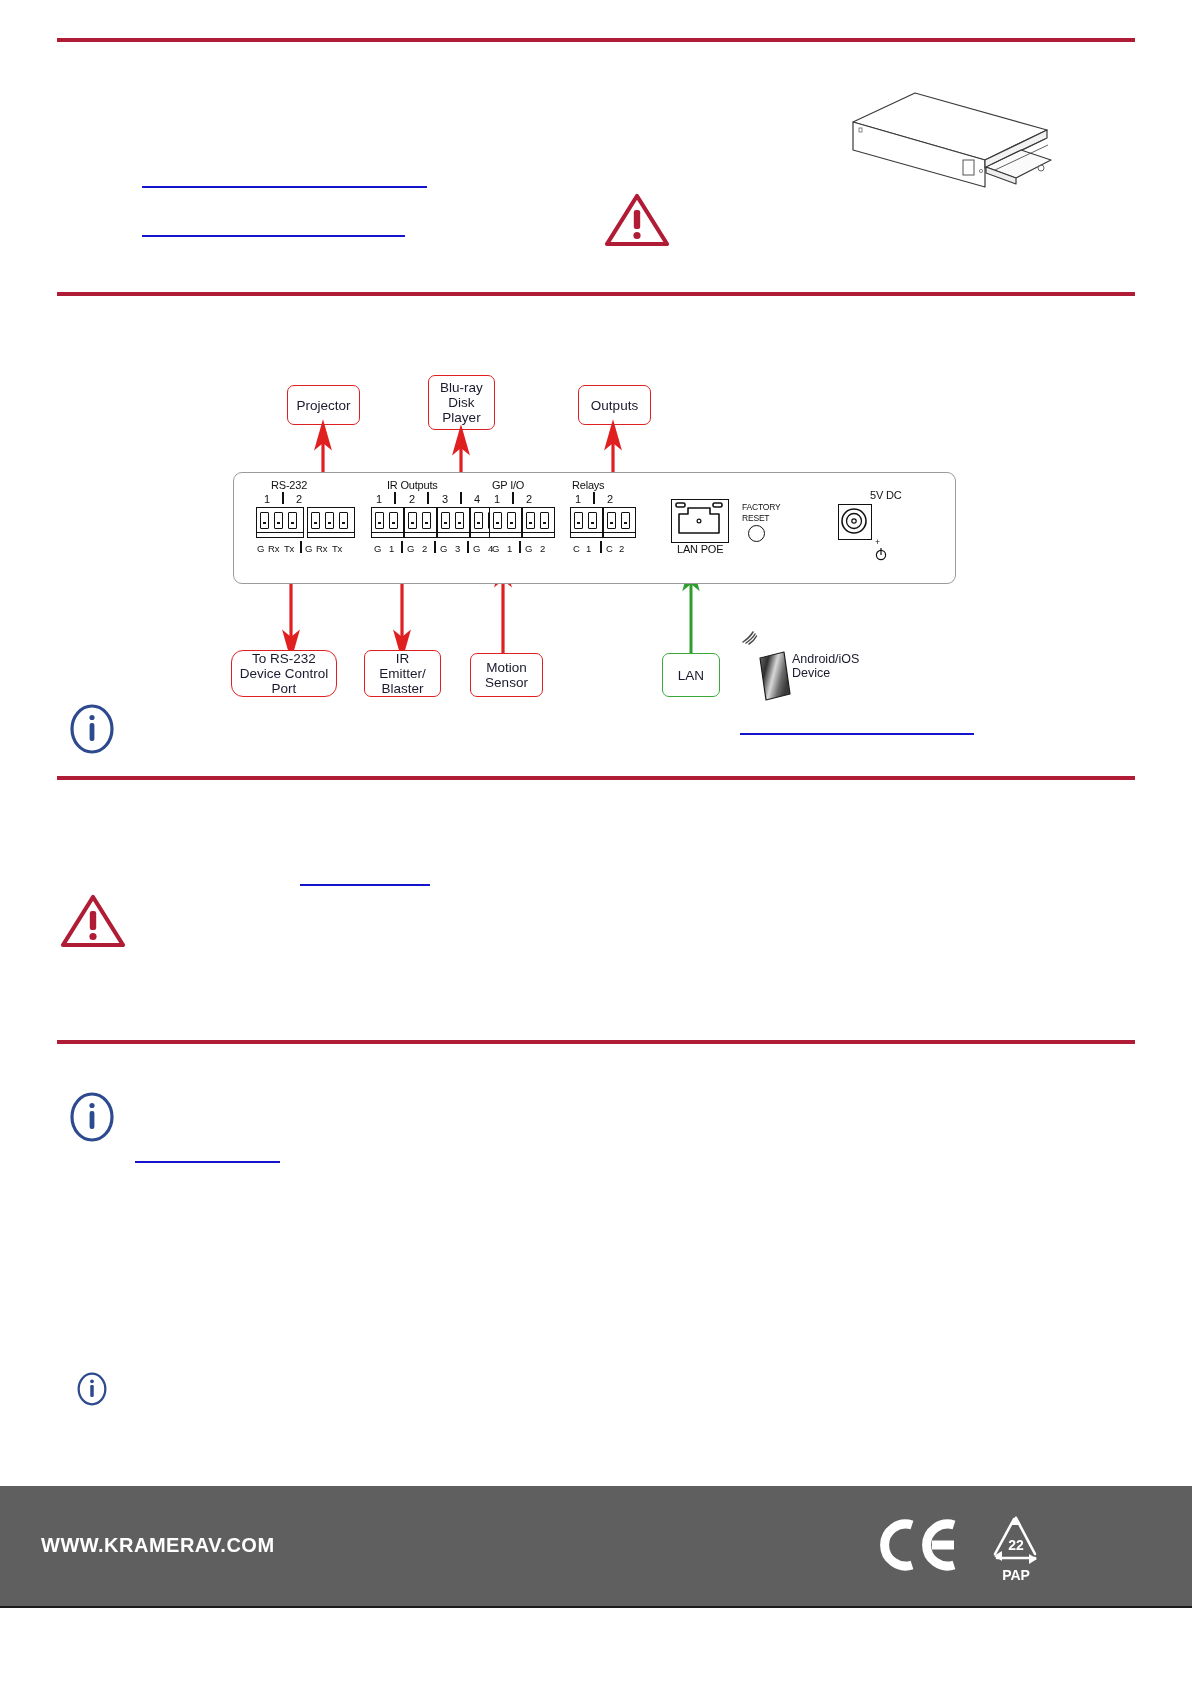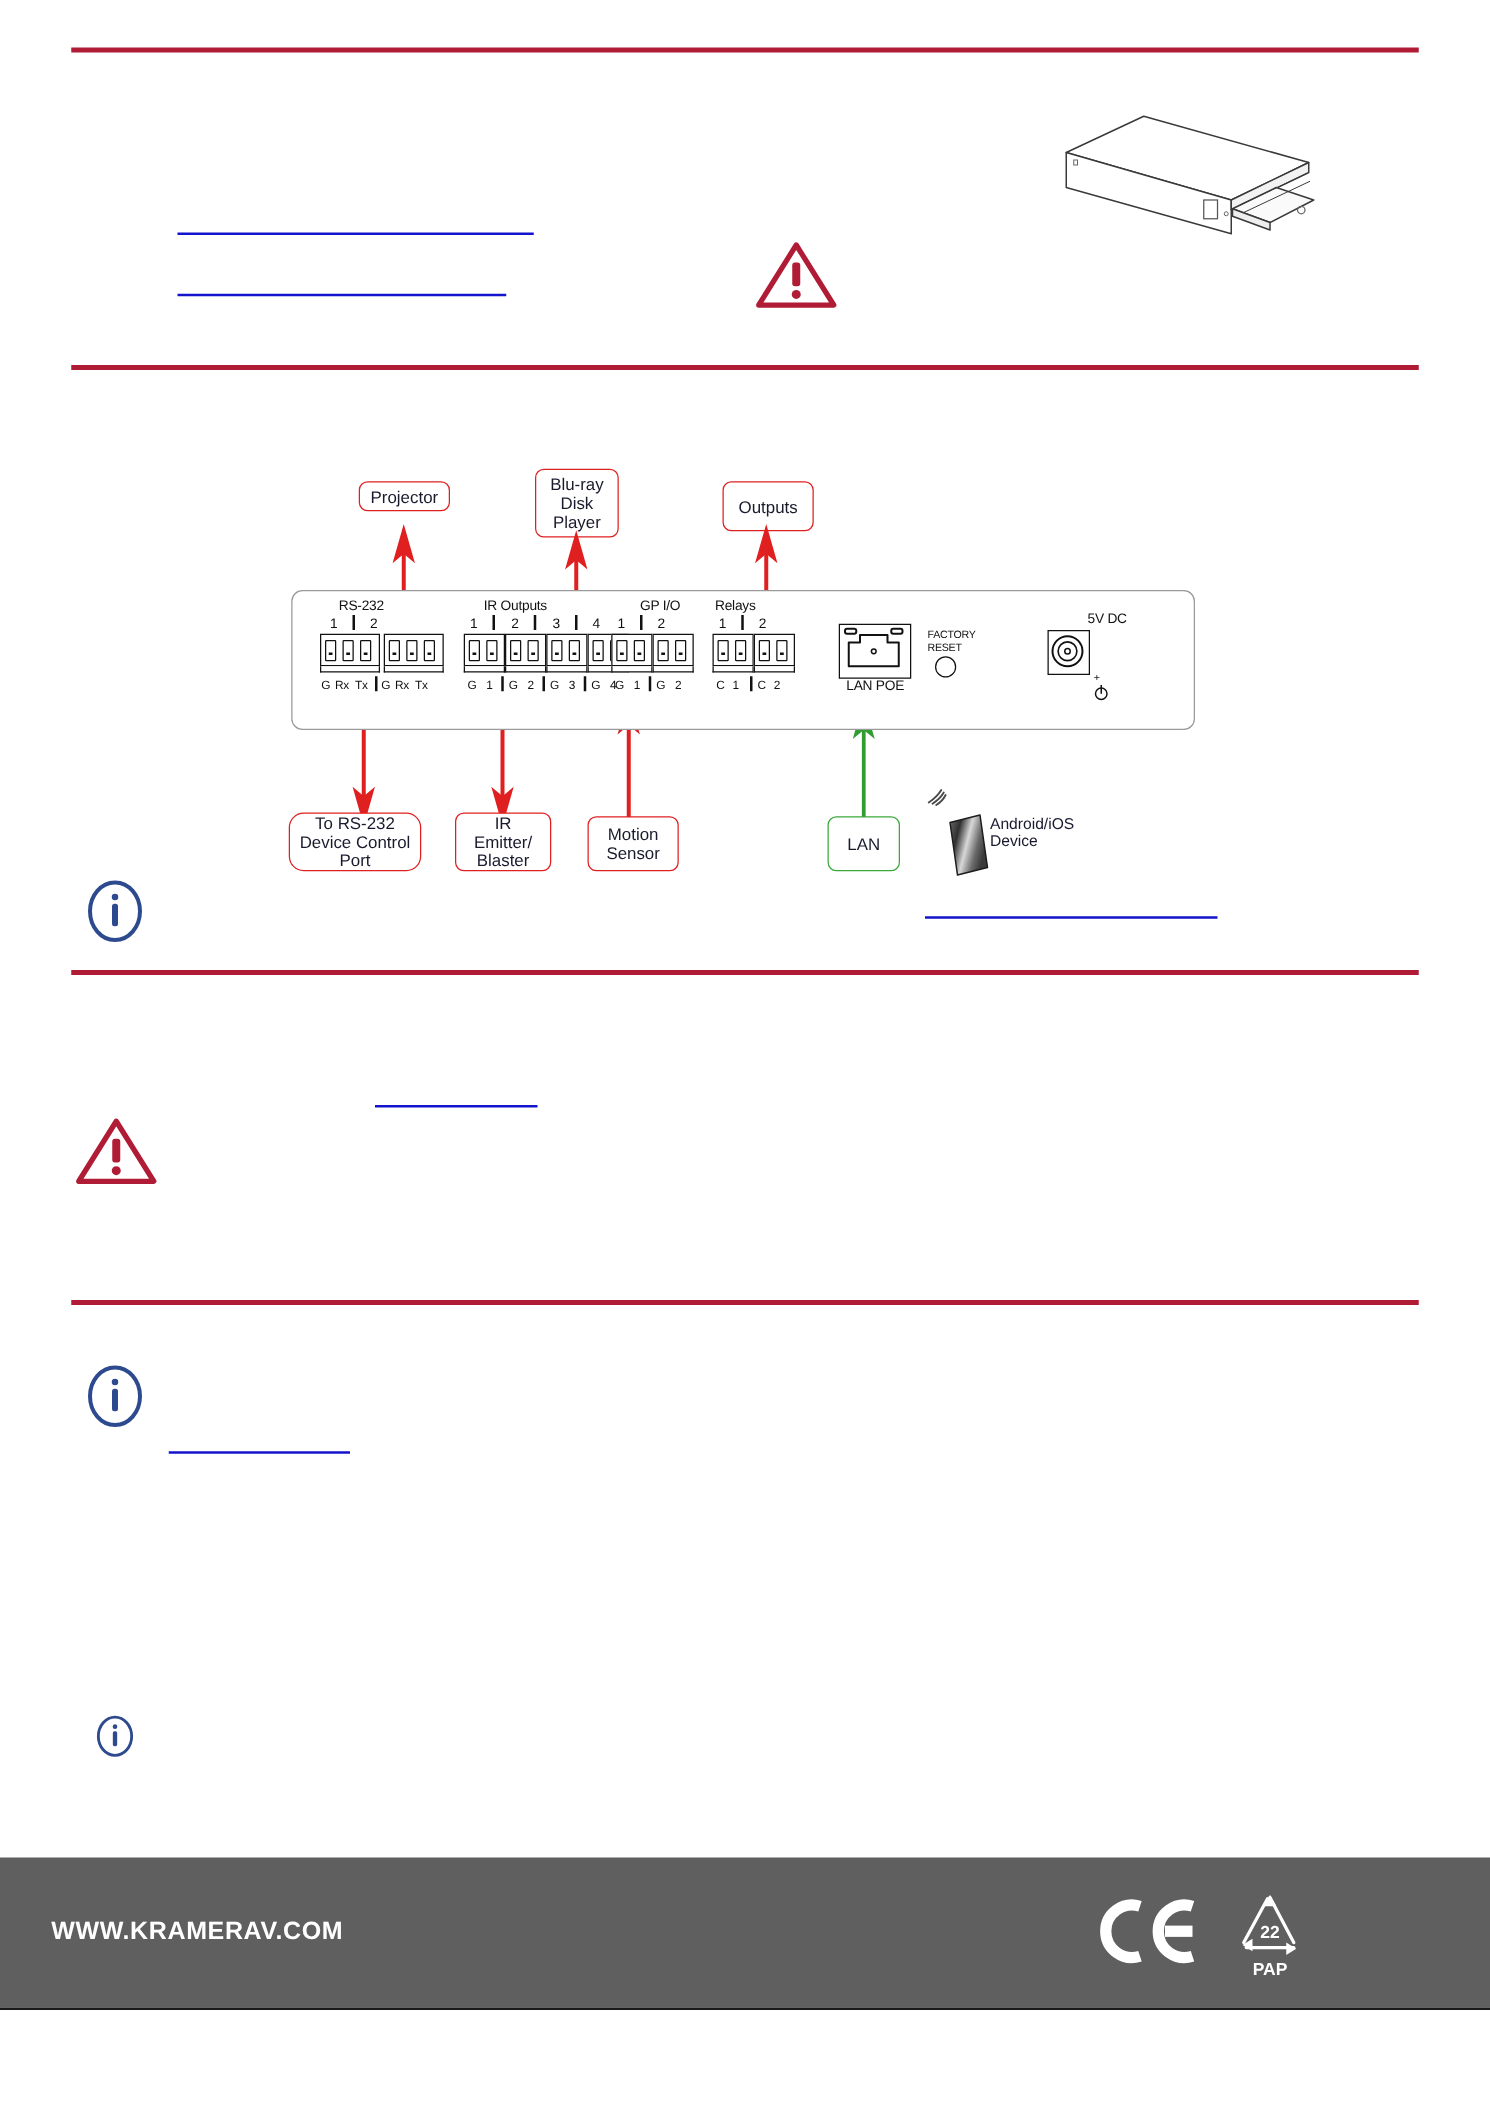--- a/index.html
+++ b/index.html
@@ -211,21 +211,21 @@
   <div class="warn" style="left:604px; top:192px;">
     <svg width="66" height="56" viewBox="0 0 66 56">
       <path d="M33 4 L63 52 L3 52 Z" fill="none" stroke="#b01c35" stroke-width="4.2" stroke-linejoin="round"></path>
       <rect x="29.8" y="18" width="6.4" height="19" rx="2.2" fill="#b01c35"></rect>
       <circle cx="33" cy="43.5" r="3.6" fill="#b01c35"></circle>
     </svg>
   </div>
 
   <div class="diagram">
 
-    <div class="dbox" style="left:62px; top:15px; width:73px; height:24px;">Projector</div>
+    <div class="dbox" style="left:62px; top:15px; width:73px; height:40px;">Projector</div>
 
     <div class="dbox" style="left:203px; top:5px; width:67px; height:55px;">Blu-ray
 Disk
 Player</div>
 
     <div class="dbox" style="left:353px; top:15px; width:73px; height:40px;">Outputs</div>
 
     <svg class="arrow" style="left:0; top:0;" width="730" height="320">
 
       <g stroke="#e02020" stroke-width="3.2" fill="#e02020">
@@ -328,21 +328,21 @@
       <div class="plbl small" style="left:173px; top:70px;">G</div>
       <div class="plbl small" style="left:188px; top:70px;">2</div>
       <div class="plbl small" style="left:206px; top:70px;">G</div>
       <div class="plbl small" style="left:221px; top:70px;">3</div>
       <div class="plbl small" style="left:239px; top:70px;">G</div>
       <div class="plbl small" style="left:254px; top:70px;">4</div>
       <div class="divline" style="left:167px; top:68px; height:12px;"></div>
       <div class="divline" style="left:200px; top:68px; height:12px;"></div>
       <div class="divline" style="left:233px; top:68px; height:12px;"></div>
 
-      <div class="plbl" style="left:258px; top:6px;margin-left:20px;">GP I/O</div>
+      <div class="plbl" style="left:258px; top:6px;">GP I/O</div>
       <div class="plbl" style="left:260px; top:20px;">1</div>
       <div class="plbl" style="left:292px; top:20px;">2</div>
       <div class="divline" style="left:278px; top:19px; height:12px;"></div>
 
       <div class="termblock" style="left:255px; top:34px; width:33px;">
         <span class="pin" style="left:3px;"></span>
           <span class="pin" style="left:17px;"></span>
       </div>
       <div class="termbase" style="left:255px; top:60px; width:33px;"></div>
       <div class="termblock" style="left:288px; top:34px; width:33px;">

